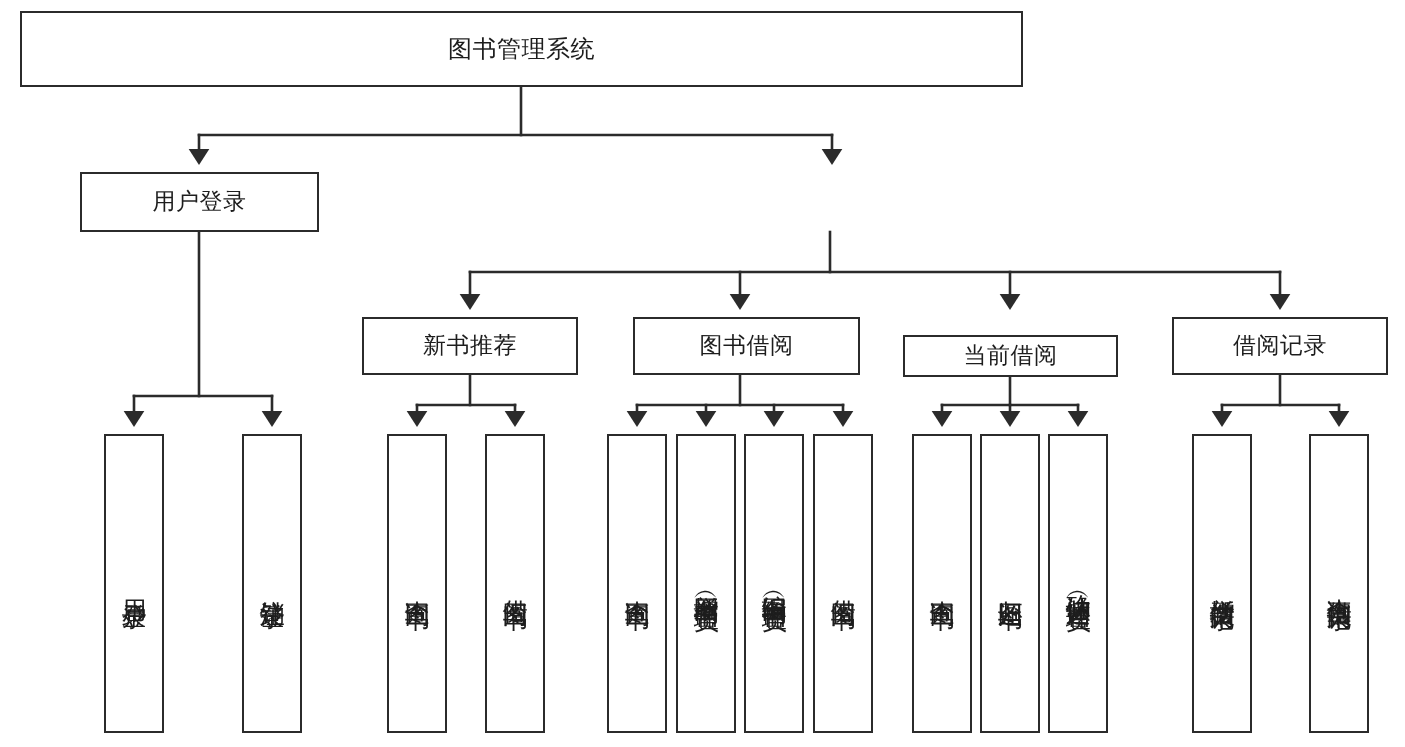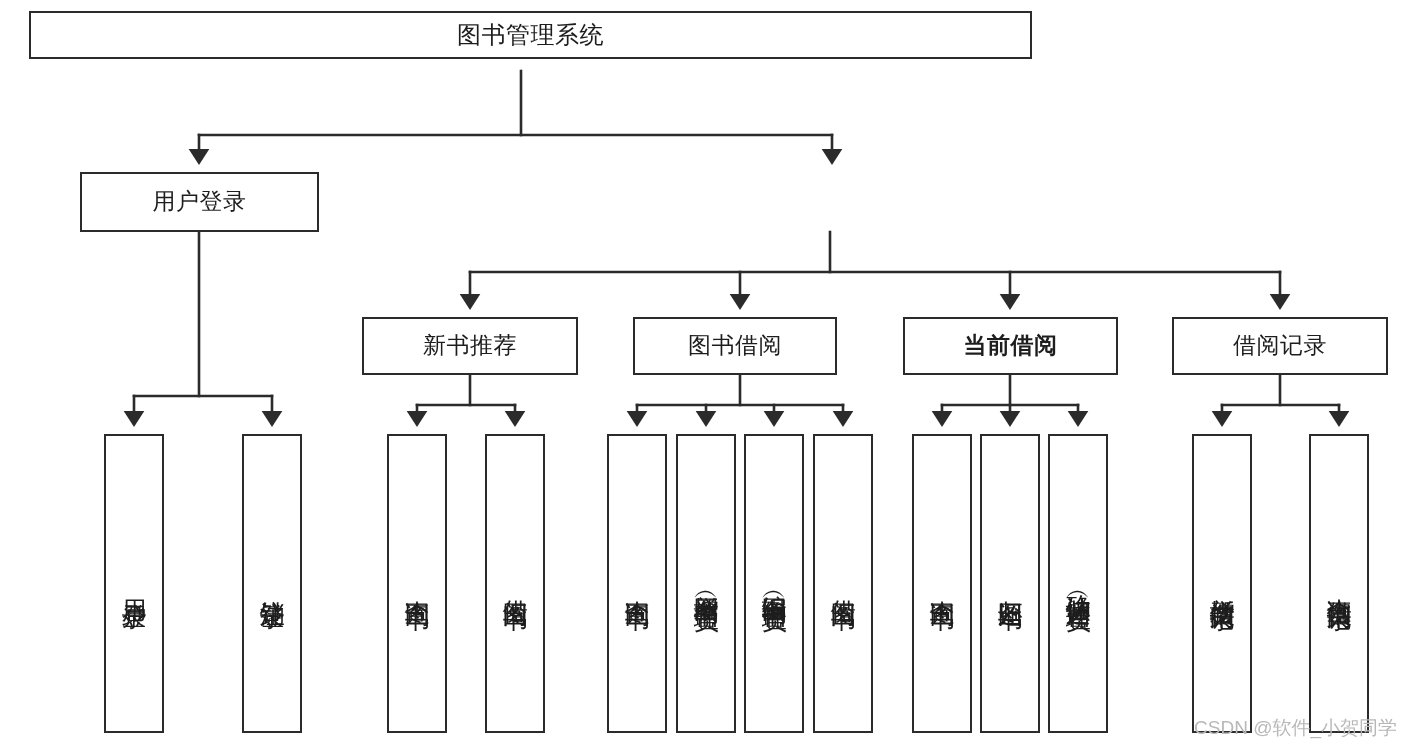--- a/index.html
+++ b/index.html
@@ -124,35 +124,35 @@
       <path d="M1010,405 L1010,414" marker-end="url(#arrow)"></path>
       <path d="M1078,405 L1078,414" marker-end="url(#arrow)"></path>
 
       <path d="M1280,375 L1280,405"></path>
       <path d="M1222,405 L1339,405"></path>
       <path d="M1222,405 L1222,414" marker-end="url(#arrow)"></path>
       <path d="M1339,405 L1339,414" marker-end="url(#arrow)"></path>
     </g>
   </svg>
 
-  <div class="node horiz root" style="left:29px; top:11px; width:1003px; height:48px;justify-content:center;">
+  <div class="node horiz root" style="left:20px; top:11px; width:1003px; height:76px;justify-content:center;">
     <span class="node-label">图书管理系统</span>
   </div>
 
   <div class="node horiz" style="left:80px; top:172px; width:239px; height:60px;">
     <span class="node-label">用户登录</span>
   </div>
 
   <div class="node horiz" style="left:362px; top:317px; width:216px; height:58px;">
     <span class="node-label">新书推荐</span>
   </div>
-  <div class="node horiz" style="left:633px; top:317px; width:204px; height:58px;">
+  <div class="node horiz" style="left:633px; top:317px; width:227px; height:58px;">
     <span class="node-label">图书借阅</span>
   </div>
-  <div class="node horiz" style="left:903px; top:317px; width:215px; height:58px;font-weight:bold;">
+  <div class="node horiz" style="left:903px; top:335px; width:215px; height:42px;">
     <span class="node-label">当前借阅</span>
   </div>
   <div class="node horiz" style="left:1172px; top:317px; width:216px; height:58px;align-items:center;">
     <span class="node-label">借阅记录</span>
   </div>
 
   <div class="node vert" style="left:104px; top:434px; width:60px; height:299px;">
     <span class="node-label">用户登录</span>
   </div>
   <div class="node vert" style="left:242px; top:434px; width:60px; height:299px;">
@@ -189,15 +189,14 @@
     <span class="node-label">确认归还（管理员）</span>
   </div>
 
   <div class="node vert" style="left:1192px; top:434px; width:60px; height:299px;">
     <span class="node-label">新增借阅记录</span>
   </div>
   <div class="node vert" style="left:1309px; top:434px; width:60px; height:299px;">
     <span class="node-label">查询借阅记录</span>
   </div>
 
-  <div class="watermark">CSDN @软件_小贺同学</div>
 
 </div>
 
 </body></html>

